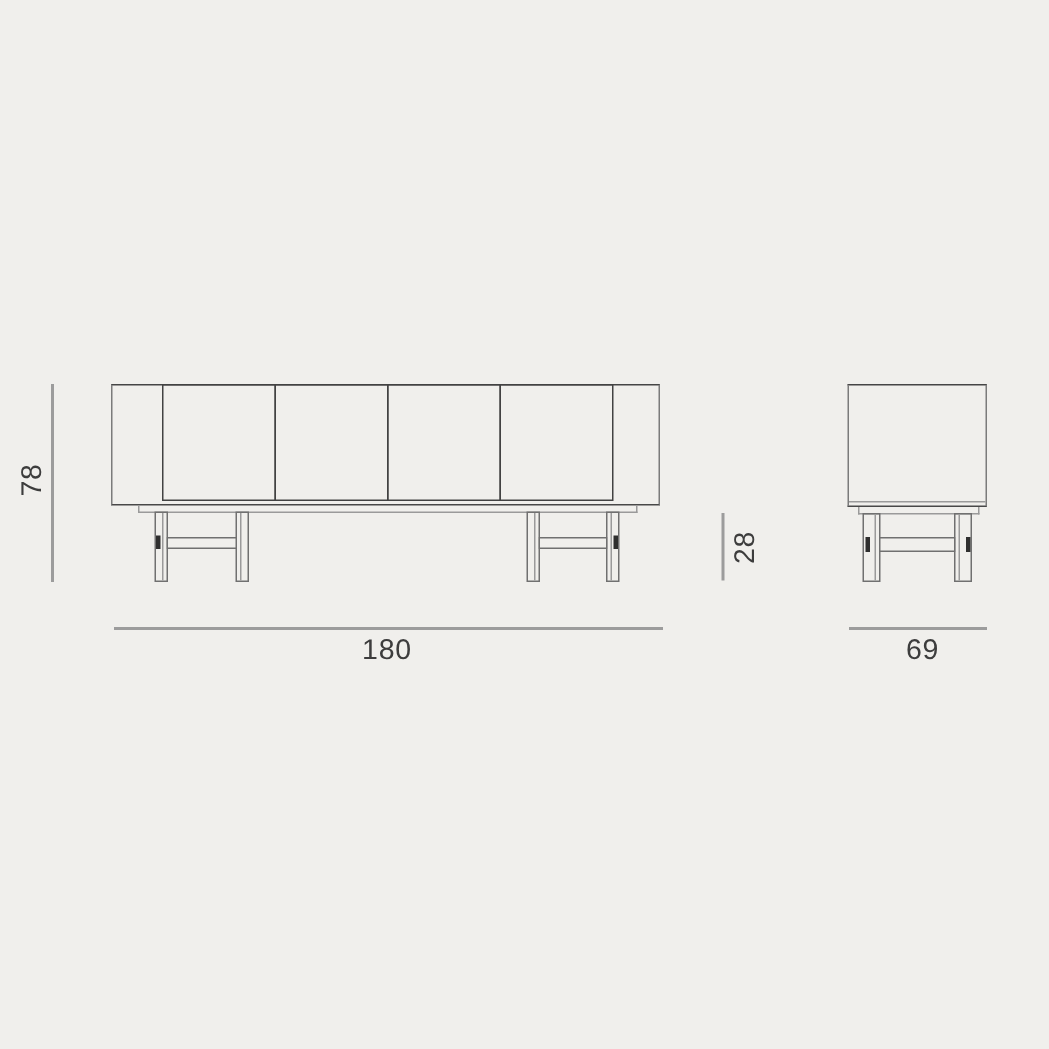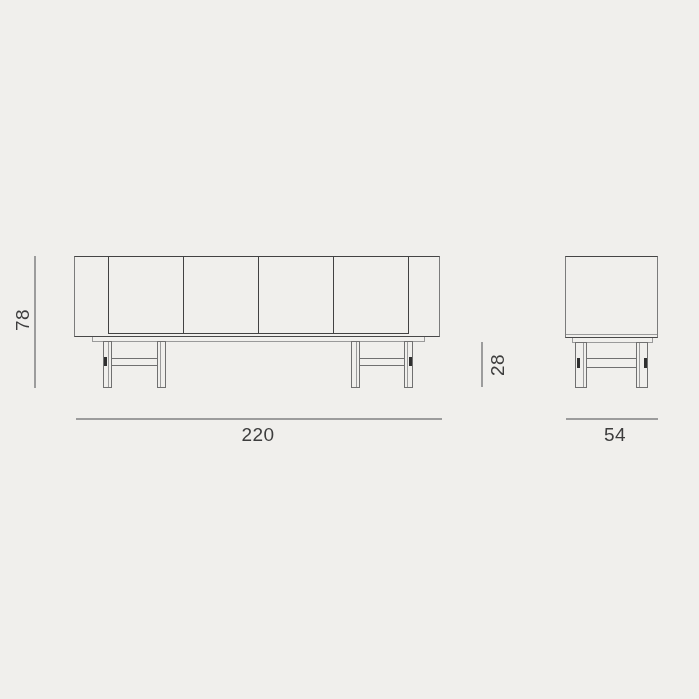--- a/index.html
+++ b/index.html
@@ -113,18 +113,18 @@
     <div class="abs joint" style="left:644px;top:358px;width:3px;height:10px;"></div>
   </div>
 
   <div class="abs dimline" style="left:34px;top:256px;width:1.5px;height:132px;"></div>
   <div class="dim-label vert" style="left:22px;top:320px;">78</div>
 
   <div class="abs dimline" style="left:481px;top:342px;width:1.5px;height:45px;"></div>
   <div class="dim-label vert" style="left:497px;top:365px;">28</div>
 
   <div class="abs dimline" style="left:76px;top:418px;width:366px;height:1.5px;"></div>
-  <div class="dim-label" style="left:258px;top:434px;">220</div>
+  <div class="dim-label" style="left:258px;top:434px;">180</div>
 
   <div class="abs dimline" style="left:566px;top:418px;width:92px;height:1.5px;"></div>
-  <div class="dim-label" style="left:615px;top:434px;">54</div>
+  <div class="dim-label" style="left:615px;top:434px;">69</div>
 
 </div>
 
 </body></html>

